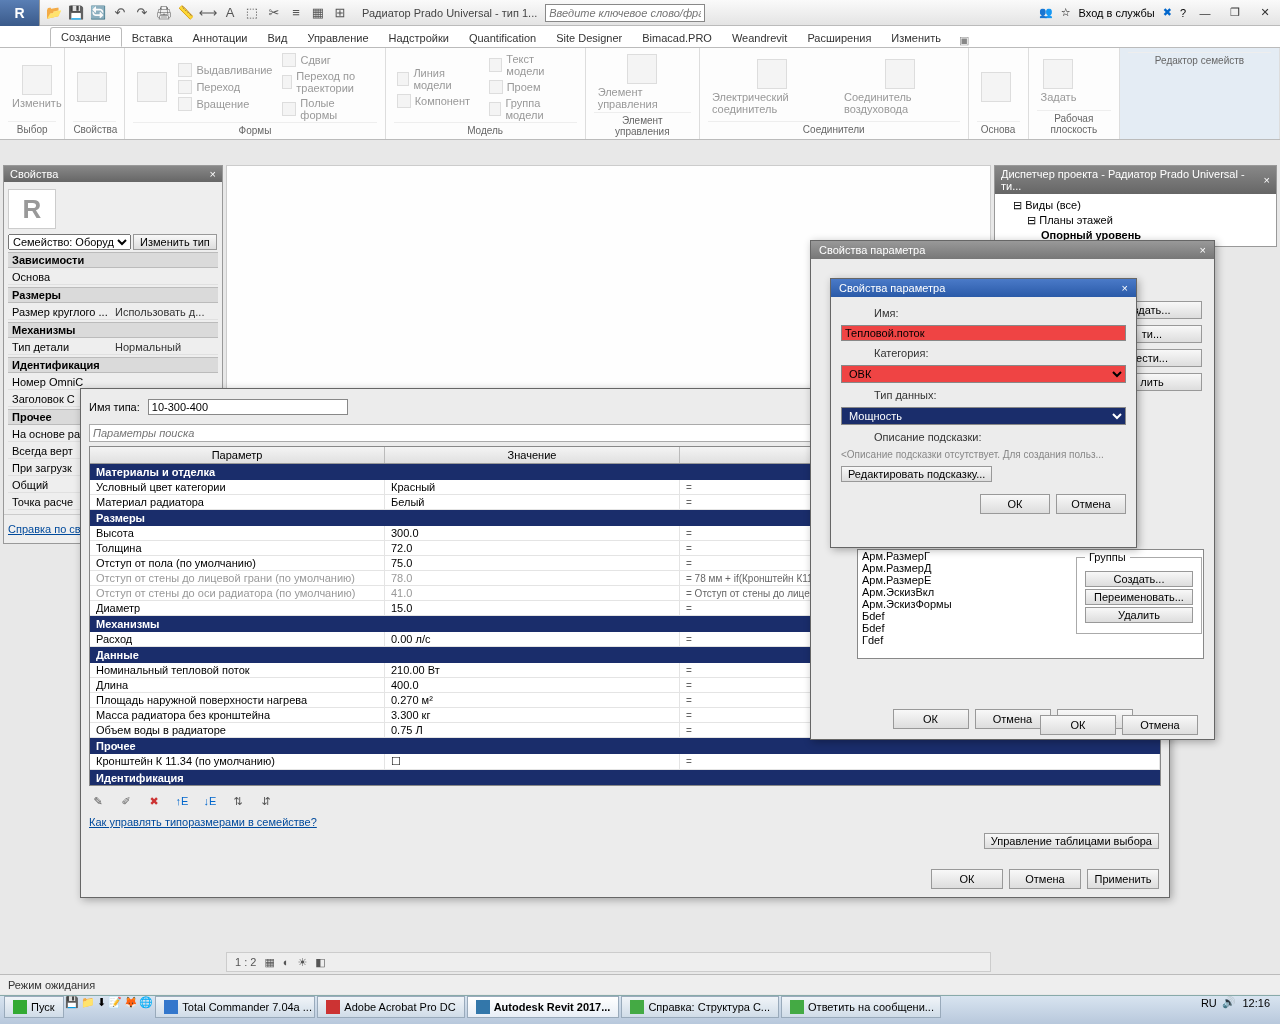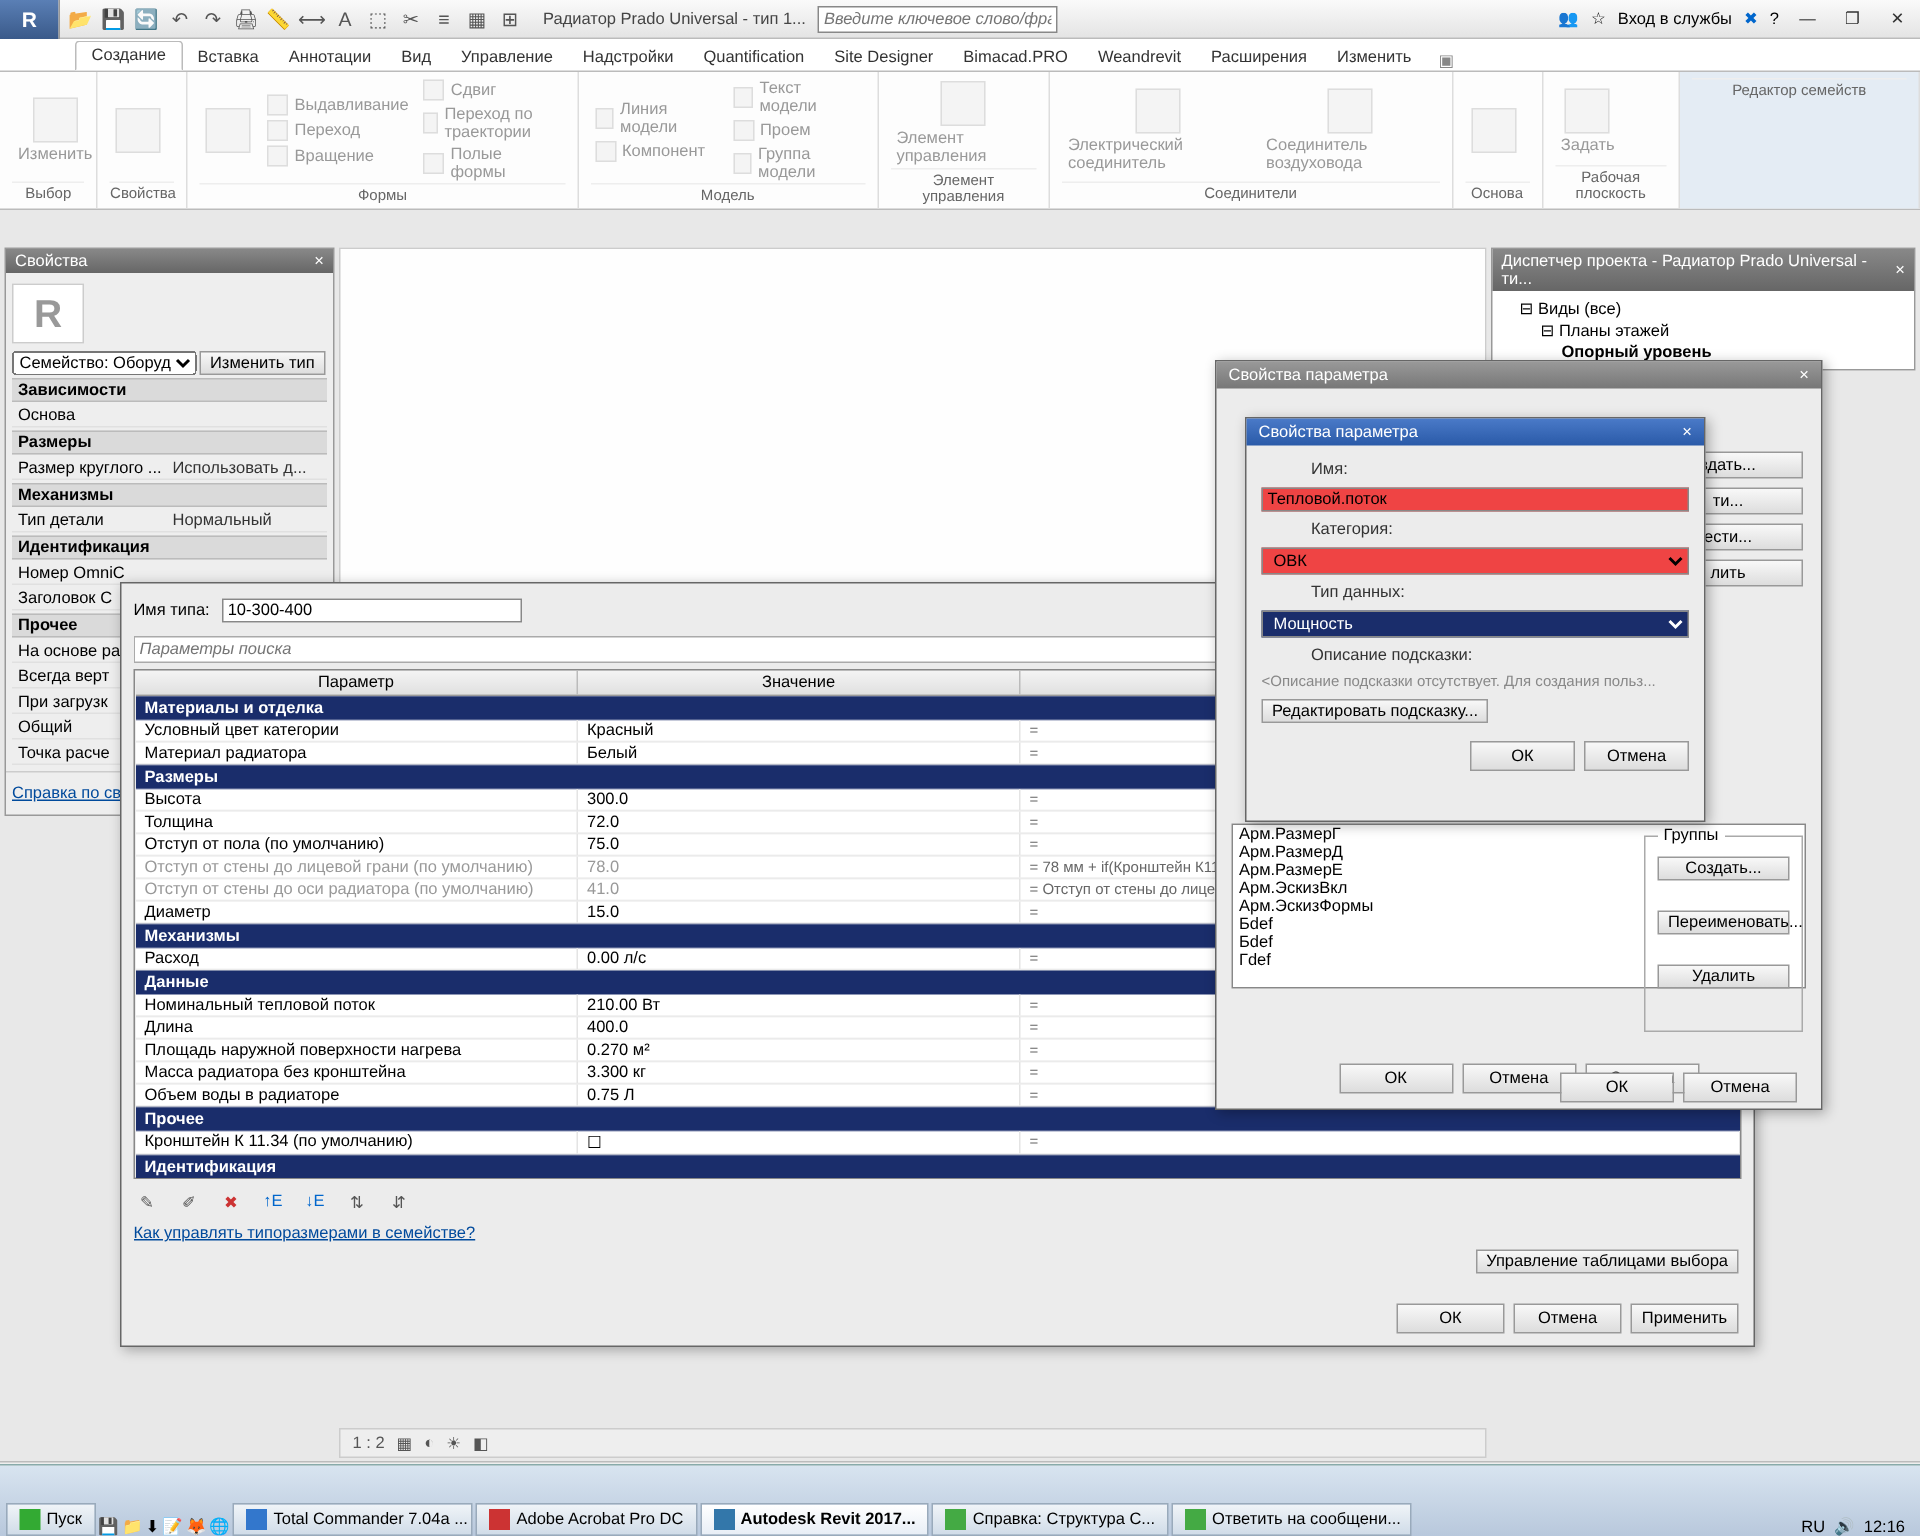--- a/index.html
+++ b/index.html
@@ -75,48 +75,48 @@
 .dlg-buttons{position:absolute;right:10px;bottom:8px;display:flex;gap:6px;}
 .dlg-buttons .btn{width:72px;text-align:center;padding:3px 0;}
 .toolbar-icons{display:flex;gap:10px;padding:6px 0;}
 .toolbar-icons span{width:18px;height:18px;display:inline-flex;align-items:center;justify-content:center;color:#555;cursor:pointer;}
 .manage-link{color:#004a9c;text-decoration:underline;cursor:pointer;text-align:right;}
 .lookup-btn{position:absolute;right:10px;bottom:48px;}
 
 
 .dlg2{left:810px;top:240px;width:405px;height:500px;}
 .dlg2 .body{padding:10px;}
-.dlg2 .list{border:1px solid #888;background:#fff;height:110px;overflow:auto;margin-top:280px;}
+.dlg2 .list{border:1px solid #888;background:#fff;height:110px;overflow:auto;margin-top:280px;margin-left:36px;}
 .dlg2 .list div{padding:0 4px;}
 .side-btns{position:absolute;right:12px;top:60px;display:flex;flex-direction:column;gap:6px;}
 .side-btns .btn{width:100px;text-align:center;padding:2px 0;}
 .grp-box{position:absolute;right:12px;top:310px;border:1px solid #aaa;padding:8px;}
 .grp-box legend{padding:0 4px;}
-.grp-box .btn{width:88px;margin-bottom:20px;display:block;text-align:center;}
+.grp-box .btn{width:108px;margin-bottom:2px;display:block;text-align:center;}
 
 
 .dlg3{left:830px;top:278px;width:307px;height:270px;z-index:5;}
 .dlg3 .dlg-title{background:linear-gradient(#4a7ac8,#2a5aa8);}
 .dlg3 .body{padding:10px;display:flex;flex-direction:column;gap:6px;}
 .dlg3 label{color:#333;padding-left:33px;}
 .dlg3 input[type=text],.dlg3 select{width:100%;border:1px solid #888;padding:1px 3px;background:#ef4444;}
 .dlg3 select.highlighted{background:#1a2d6b;color:#fff;}
 .dlg3 .hint{color:#888;font-size:10px;}
 .dlg3 .btns{display:flex;gap:6px;justify-content:flex-end;margin-top:6px;}
 .dlg3 .btns .btn{width:70px;text-align:center;padding:3px 0;}
 
 
 .dlg2-btns{position:absolute;bottom:10px;left:0;right:0;display:flex;gap:6px;justify-content:center;}
 .dlg2-btns .btn{width:76px;text-align:center;padding:3px 0;}
 
 
 .statusbar{position:absolute;left:0;right:0;bottom:30px;height:20px;background:#eee;border-top:1px solid #bbb;padding:2px 8px;color:#333;display:flex;align-items:center;}
 
 
-.taskbar{position:absolute;left:0;right:0;bottom:0;height:48px;background:linear-gradient(#d8e4f0,#b8c8dc);border-top:1px solid #8aa;display:flex;align-items:flex-end;padding:0 4px;gap:2px;}
+.taskbar{position:absolute;left:0;right:0;bottom:0;height:29px;background:linear-gradient(#d8e4f0,#b8c8dc);border-top:1px solid #8aa;display:flex;align-items:flex-start;padding:0 4px;gap:2px;}
 .task-btn{background:linear-gradient(#f0f4f8,#d0dce8);border:1px solid #9ab;padding:3px 8px;font-size:11px;display:flex;align-items:center;gap:4px;cursor:pointer;white-space:nowrap;overflow:hidden;max-width:160px;}
 .task-btn.active{background:linear-gradient(#fff,#e8eef6);font-weight:bold;}
 .task-btn .ico{width:14px;height:14px;background:#888;flex-shrink:0;}
 .tray{margin-left:auto;display:flex;align-items:center;gap:6px;padding-right:6px;}
 
 
 .viewbar{position:absolute;left:226px;bottom:52px;right:289px;height:20px;background:#eee;border:1px solid #ccc;display:flex;align-items:center;gap:8px;padding:0 8px;font-size:10px;color:#555;}
 
 
 .props-foot{padding:6px 4px;display:flex;justify-content:space-between;align-items:center;border-top:1px solid #ccc;}

